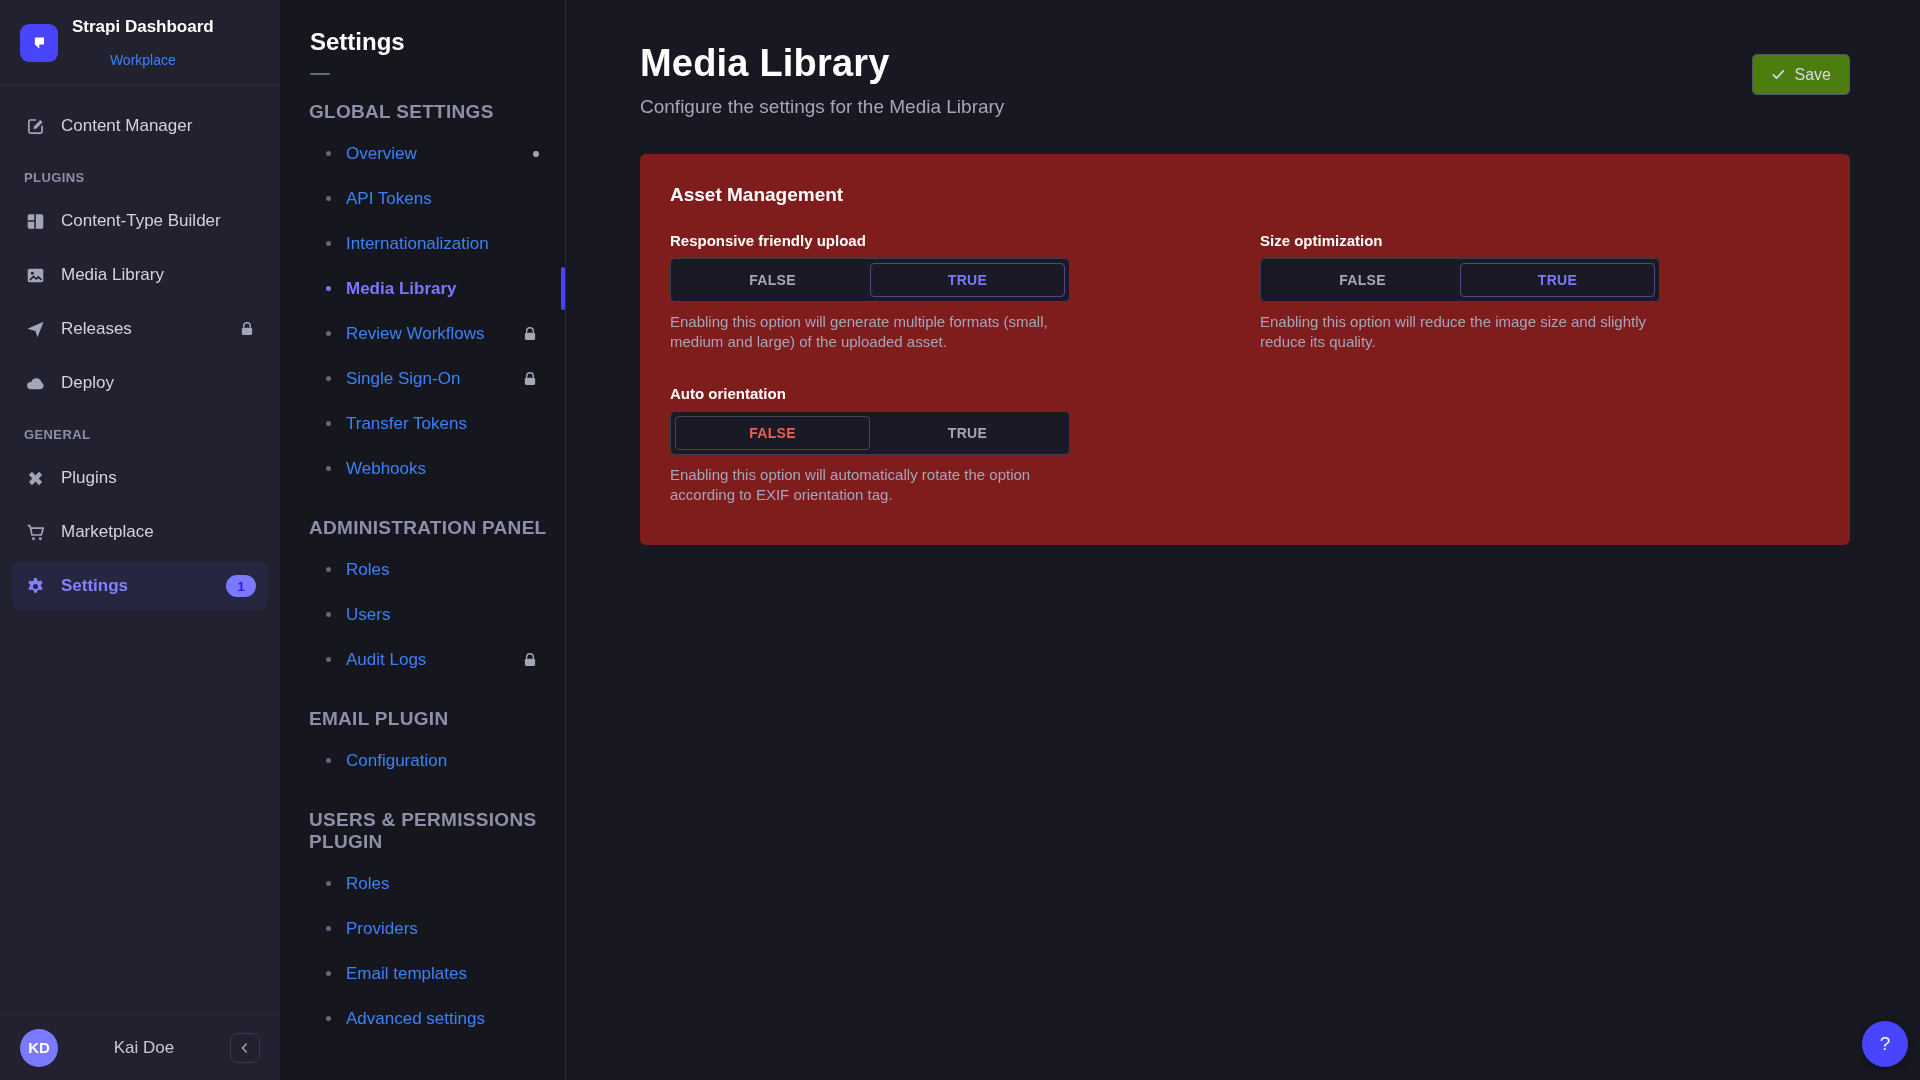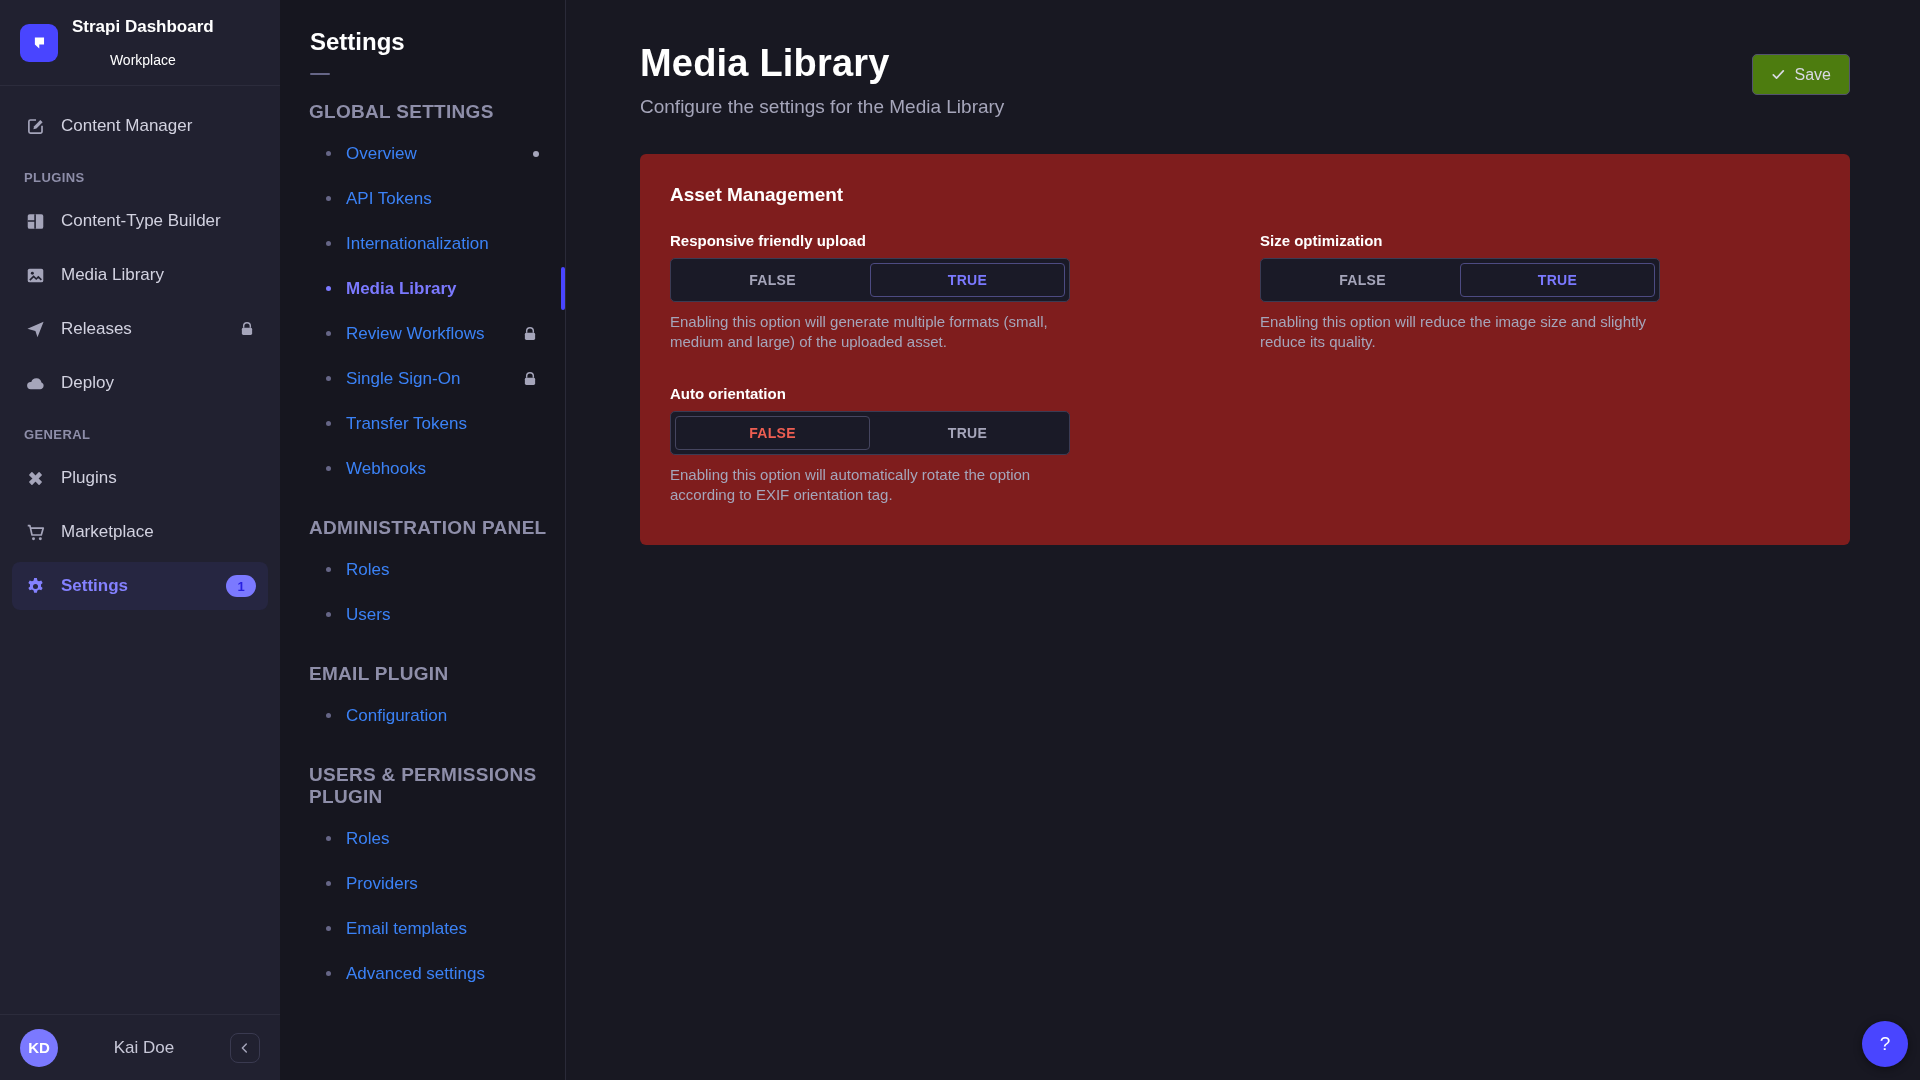--- a/index.html
+++ b/index.html
@@ -18,21 +18,21 @@
   }
   .brand {
     display: flex; align-items: center; gap: 14px;
     height: 86px; padding: 0 20px; border-bottom: 1px solid #2c2c3c; cursor: pointer; text-align: center;
   }
   .brand-logo {
     width: 38px; height: 38px; border-radius: 9px; background: #4945ff;
     display: flex; align-items: center; justify-content: center; flex: 0 0 38px;
   }
   .brand-title { font-size: 17px; font-weight: bold; color: #ffffff; }
-  .brand-sub { font-size: 14px; color: #ffffff; margin-top: 15px; }
+  .brand-sub { font-size: 14px; color: #3b82f6; margin-top: 15px; }
 
   .nav-body { flex: 1 1 auto; padding: 16px 12px 0; overflow: hidden; }
   .nav-list { list-style: none; }
   .nav-item {
     display: flex; align-items: center; gap: 15px;
     height: 48px; padding: 0 12px; border-radius: 8px;
     cursor: pointer; margin-bottom: 6px;
   }
   .nav-icon { width: 22px; height: 22px; color: #a5a5ba; display: flex; align-items: center; justify-content: center; flex: 0 0 22px; }
   .nav-label { font-size: 17px; color: #d2d2e0; white-space: nowrap; }
@@ -319,20 +319,30 @@
     <div class="sub-section">
       <div class="sub-section-label">ADMINISTRATION PANEL</div>
       <ul class="sub-list">
         <li class="sub-item">
           <span class="bullet"></span>
           <span class="sub-label">Roles</span>
         </li>
         <li class="sub-item">
           <span class="bullet"></span>
           <span class="sub-label">Users</span>
+        </li>
+        <li class="sub-item">
+          <span class="bullet"></span>
+          <span class="sub-label">Audit Logs</span>
+          <span class="lock-icon">
+            <svg viewBox="0 0 20 20" width="18" height="18">
+                <path d="M6.3 8.6V6.8a3.7 3.7 0 0 1 7.4 0v1.8" fill="none" stroke="currentColor" stroke-width="1.6"></path>
+                <rect x="4.3" y="8.6" width="11.4" height="8" rx="1.6" fill="currentColor"></rect>
+              </svg>
+          </span>
         </li>
       </ul>
     </div>
 
     <div class="sub-section">
       <div class="sub-section-label">EMAIL PLUGIN</div>
       <ul class="sub-list">
         <li class="sub-item">
           <span class="bullet"></span>
           <span class="sub-label">Configuration</span>

